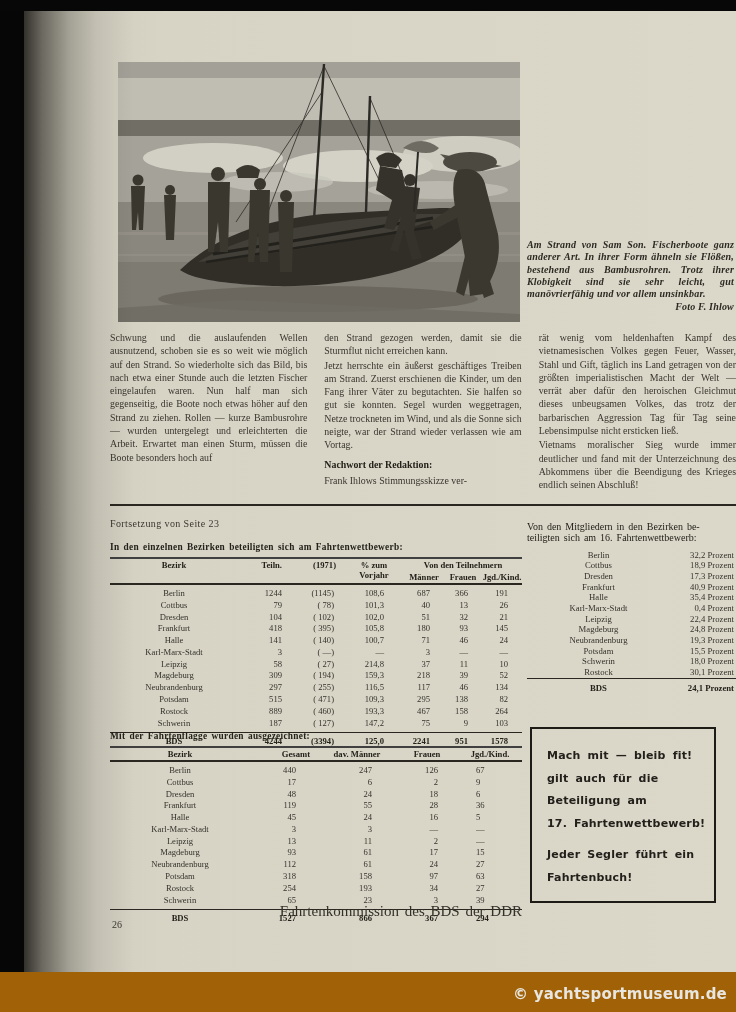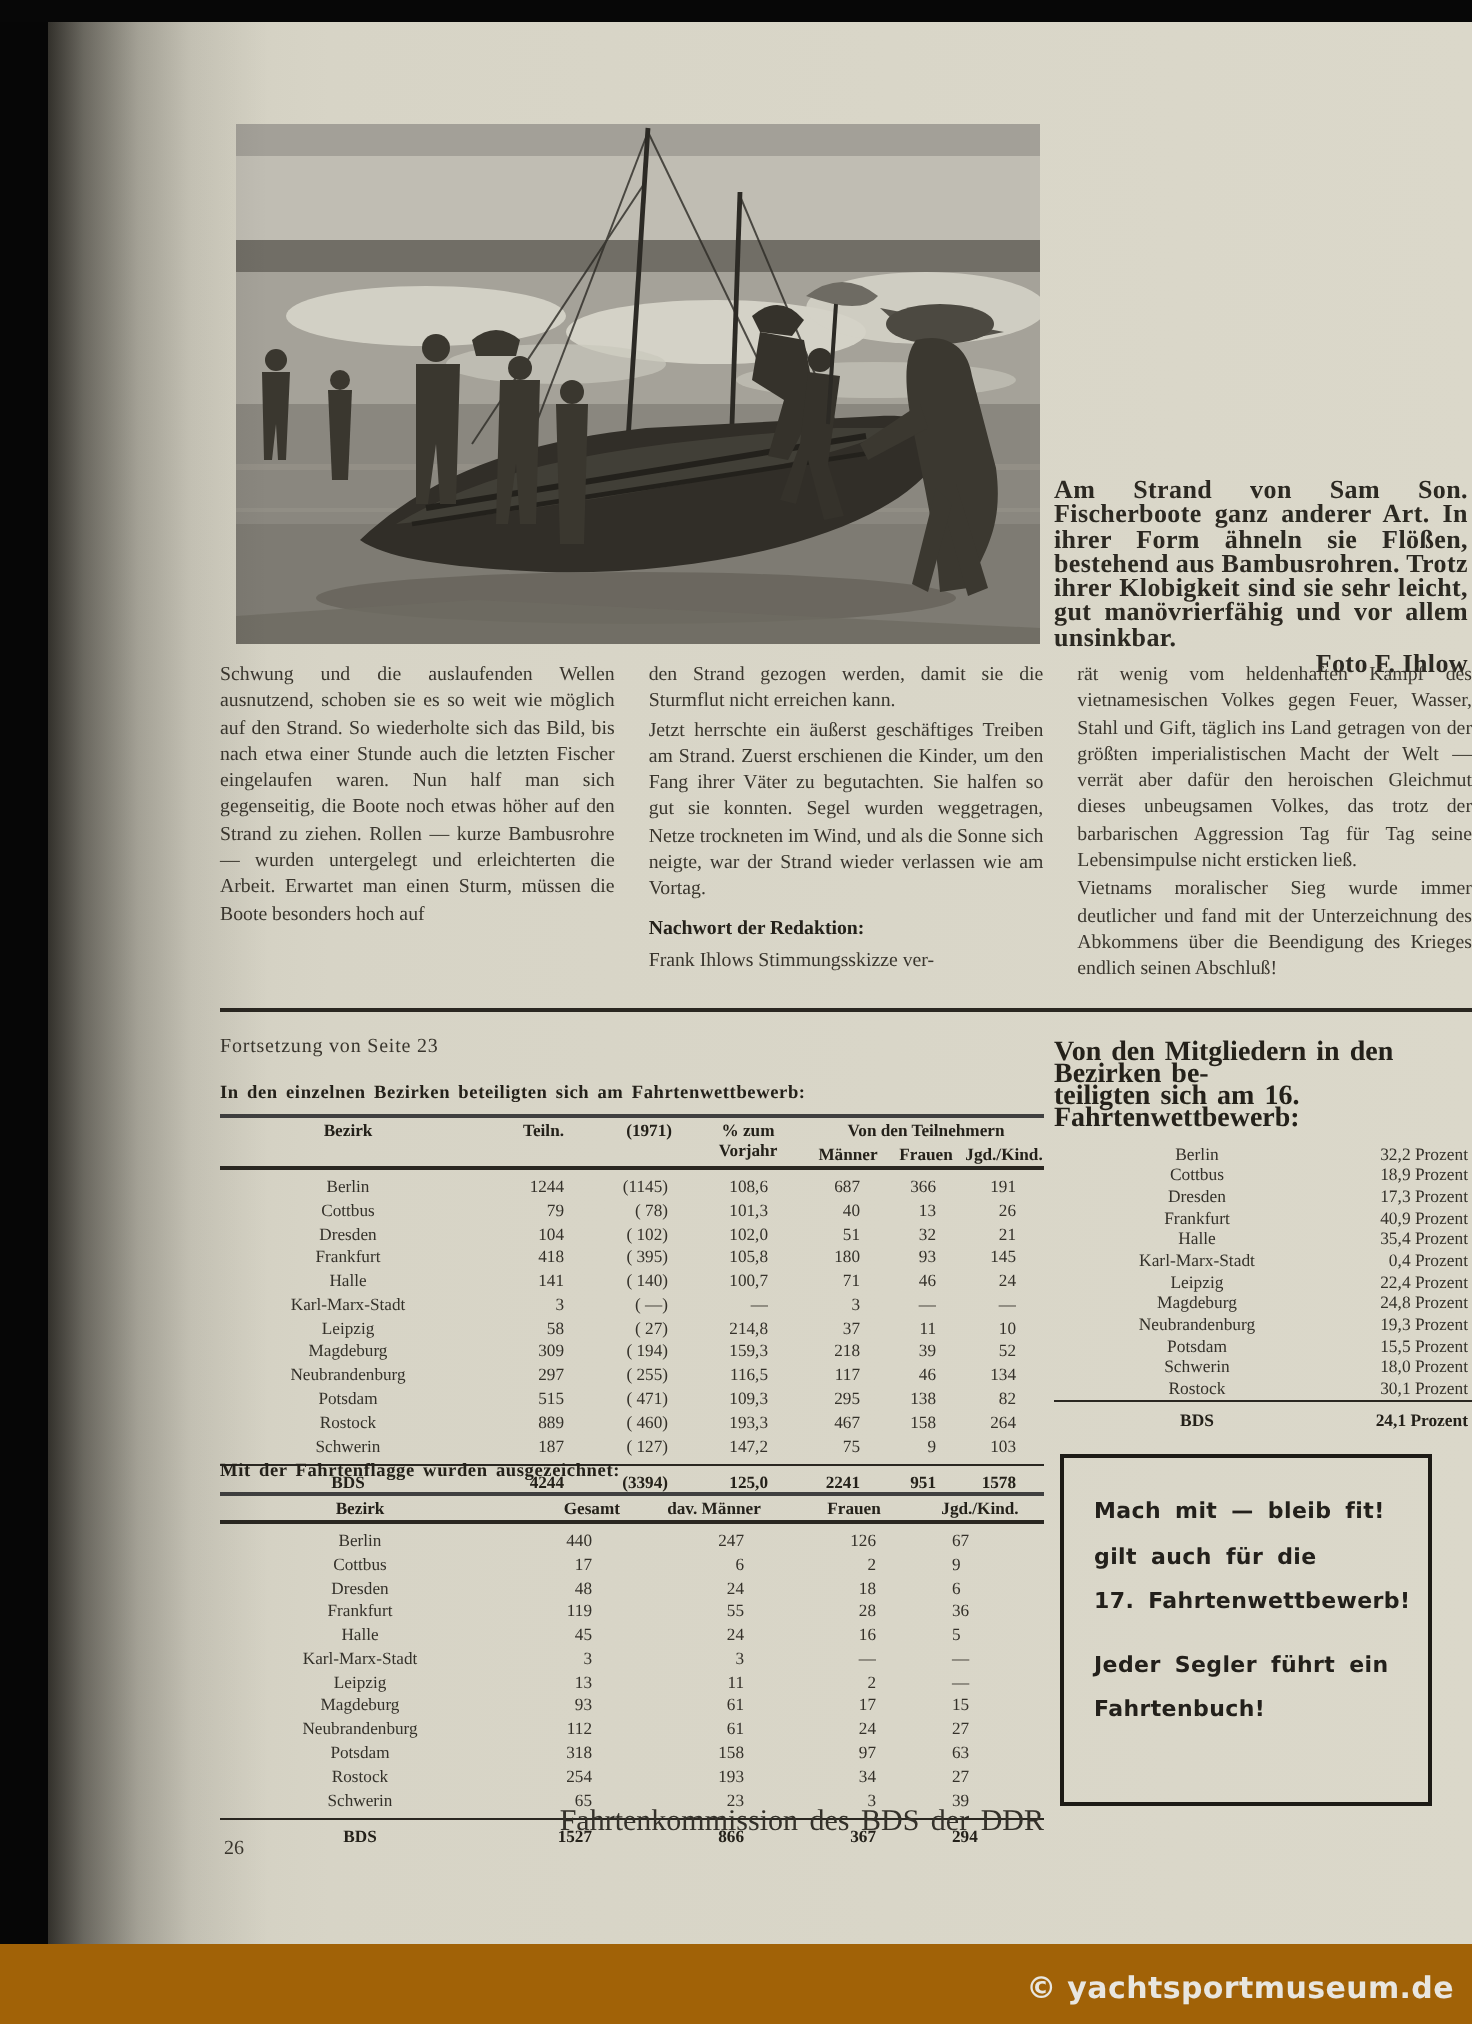--- a/index.html
+++ b/index.html
@@ -13,22 +13,22 @@
   .band-bottom{position:absolute;left:0;bottom:0;width:736px;height:40px;background:#a16207;}
   .band-top{position:absolute;left:0;top:0;width:736px;height:11px;background:#070707;}
   .watermark{position:absolute;right:9px;bottom:9px;color:#e8e6e0;
          font-family:"DejaVu Sans","Liberation Sans",sans-serif;font-size:15px;font-weight:bold;letter-spacing:.2px;}
 
   
   .photo{position:absolute;left:118px;top:62px;width:402px;height:260px;background:#b7b4aa;overflow:hidden;}
   .photo svg{display:block;}
 
   
-  .caption{position:absolute;left:527px;top:239px;width:207px;font-size:13px;line-height:12.3px;
-           font-weight:bold;text-align:justify;color:#2c2922;letter-spacing:.2px;}
+  .caption{position:absolute;left:527px;top:239px;width:207px;font-size:10px;line-height:12.3px;
+           font-style:italic;font-weight:bold;text-align:justify;color:#2c2922;letter-spacing:.2px;}
   .caption .credit{display:block;text-align:right;margin-top:1px;}
 
   
   .columns{position:absolute;left:110px;top:331px;width:626px;display:flex;gap:17px;}
   .col{flex:1;font-size:9.9px;line-height:13.3px;text-align:justify;color:#3a362e;}
   .col p{margin:0;}
   .col p + p{margin-top:1px;}
   .subhead{font-weight:bold;color:#24211a;margin-top:6px !important;margin-bottom:3px !important;}
 
   
@@ -56,21 +56,21 @@
   .h-num{text-align:right;padding-right:8px !important;}
   .h-ctr{text-align:center;}
   #table2 .c-gesamt{text-align:right;padding-right:22px !important;}
   #table2 .c-maenner{text-align:right;padding-right:24px !important;}
   #table2 .c-frauen{text-align:right;padding-right:20px !important;}
   #table2 .c-jgd{text-align:left;padding-left:18px !important;}
   .t2-credit{position:absolute;left:110px;top:903px;width:412px;text-align:right;font-size:15px;color:#34312a;word-spacing:2px;}
 
   
   .side{position:absolute;left:527px;top:521px;width:209px;}
-  .side-title{font-size:14px;font-weight:bold;color:#24211a;line-height:11px;word-spacing:1.5px;}
+  .side-title{font-size:10px;font-weight:normal;color:#24211a;line-height:11px;word-spacing:1.5px;}
   .side table{width:100%;margin-top:7px;font-size:8.7px;color:#34312a;}
   .side td{padding:0.55px 0;line-height:9.6px;}
   .side .c-bezirk{padding-left:13px;}
   .side .c-value{text-align:right;padding-right:2px;}
   .side tfoot td{border-top:1.4px solid #2a2721;font-weight:bold;padding-top:5px;color:#24211a;}
   .side tfoot .c-bezirk{padding-left:13px;}
 
   
   .promo{position:absolute;left:530px;top:727px;width:186px;height:176px;border:2px solid #1d1b16;
          font-family:"DejaVu Sans","Liberation Sans",sans-serif;font-weight:bold;color:#23201b;
@@ -515,20 +515,21 @@
       </tr>
     </tfoot>
   </table>
 
   <div class="t2-credit">Fahrtenkommission des BDS der DDR</div>
 
   <div class="promo">
     <div class="block1">
         <div>Mach mit — bleib fit!</div>
         <div>gilt auch für die</div>
+        <div>Beteiligung am</div>
         <div>17. Fahrtenwettbewerb!</div>
       </div>
     <div class="block2">
         <div>Jeder Segler führt ein</div>
         <div>Fahrtenbuch!</div>
       </div>
   </div>
 
   <div class="pagenum">26</div>
 

